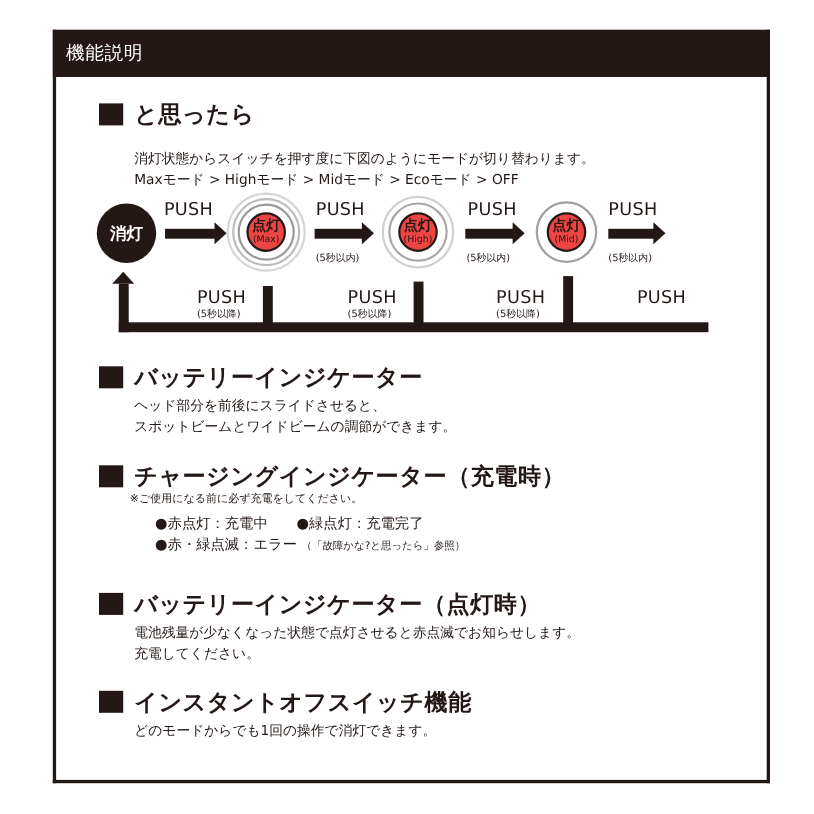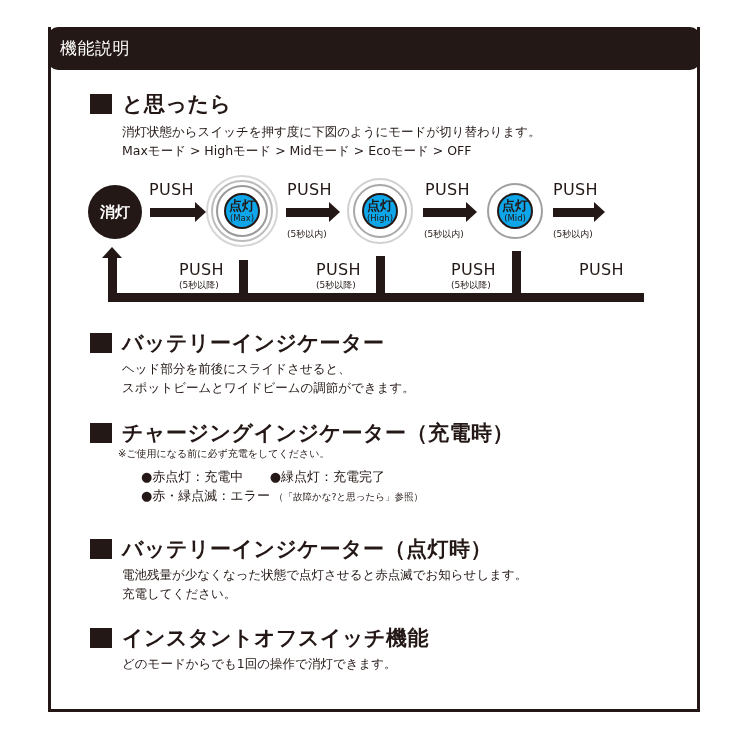--- a/index.html
+++ b/index.html
@@ -1,21 +1,21 @@
 <!DOCTYPE html>
 <html><head>
 <meta charset="utf-8">
 <style>
   html, body { margin:0; padding:0; background:#ffffff; }
   body { width:740px; height:740px; position:relative; overflow:hidden;
          font-family: "DejaVu Sans", "Liberation Sans", sans-serif; color:#231815; }
   .frame { position:absolute; left:48px; top:27px; width:646px; height:682px;
            border:3px solid #231815; border-top:none; box-sizing:content-box; }
   .header { position:absolute; left:48px; top:27px; width:652px; height:43px;
-            background:#231815;border-radius:10px; }
+            background:#231815; }
   .header-title { position:absolute; left:12px; top:10px; color:#ffffff;
                   font-size:17px; letter-spacing:0.5px; }
   .sec { position:absolute; left:90px; }
   .sec-head { display:flex; align-items:center; height:28px; }
   .sq { width:22px; height:20px; background:#231815; margin-right:10px; flex:none; }
   .sec-title { font-size:21px; font-weight:bold; letter-spacing:0.5px; white-space:nowrap; }
   .body-text { margin-left:32px; font-size:12.5px; line-height:19px; white-space:nowrap; }
   .note { margin-left:28px; font-size:10px; line-height:14px; white-space:nowrap; }
   .bullets { margin-left:51px; font-size:13px; line-height:19px; white-space:nowrap; margin-top:6px; }
   .small-paren { font-size:9.5px; }
@@ -23,21 +23,21 @@
   .diagram { position:absolute; left:0; top:0; width:740px; height:320px; }
   .abs { position:absolute; }
   .push { font-size:16px; letter-spacing:0.3px; white-space:nowrap; }
   .cond { font-size:9px; white-space:nowrap; }
   .off-circle { position:absolute; left:88px; top:185px; width:54px; height:54px;
                 border-radius:50%; background:#231815; color:#fff; display:flex;
                 align-items:center; justify-content:center; font-weight:bold; font-size:15px; }
   .mode { position:absolute; width:60px; height:60px; border-radius:50%; }
   .mode .ring { position:absolute; border-radius:50%; }
   .mode .core { position:absolute; left:12px; top:12px; width:32px; height:32px;
-                border:2px solid #231815; border-radius:50%; background:#0ea5e9;
+                border:2px solid #231815; border-radius:50%; background:#ef4444;
                 display:flex; flex-direction:column; align-items:center; justify-content:center; }
   .mode .lit { font-weight:bold; font-size:13px; line-height:14px; }
   .mode .lvl { font-size:8.5px; line-height:10px; }
   .bar { position:absolute; background:#231815; }
   .arrowhead-r { position:absolute; width:0; height:0; border-top:10px solid transparent;
                  border-bottom:10px solid transparent; border-left:11px solid #231815; }
   .arrowhead-u { position:absolute; width:0; height:0; border-left:10px solid transparent;
                  border-right:10px solid transparent; border-bottom:11px solid #231815; }
 </style>
 </head>
@@ -46,21 +46,21 @@
 <div class="frame"></div>
 <div class="header">
   <span class="header-title">機能説明</span>
 </div>
 
 <div class="sec" style="top:90px;">
   <div class="sec-head">
     <span class="sq"></span>
     <span class="sec-title">と思ったら</span>
   </div>
-  <div class="body-text" style="margin-top:4px;">
+  <div class="body-text" style="margin-top:16px;">
     <div>消灯状態からスイッチを押す度に下図のようにモードが切り替わります。</div>
     <div>Maxモード &gt; Highモード &gt; Midモード &gt; Ecoモード &gt; OFF</div>
   </div>
 </div>
 
 <div class="diagram">
 
   <div class="off-circle">
     <span>消灯</span>
   </div>

